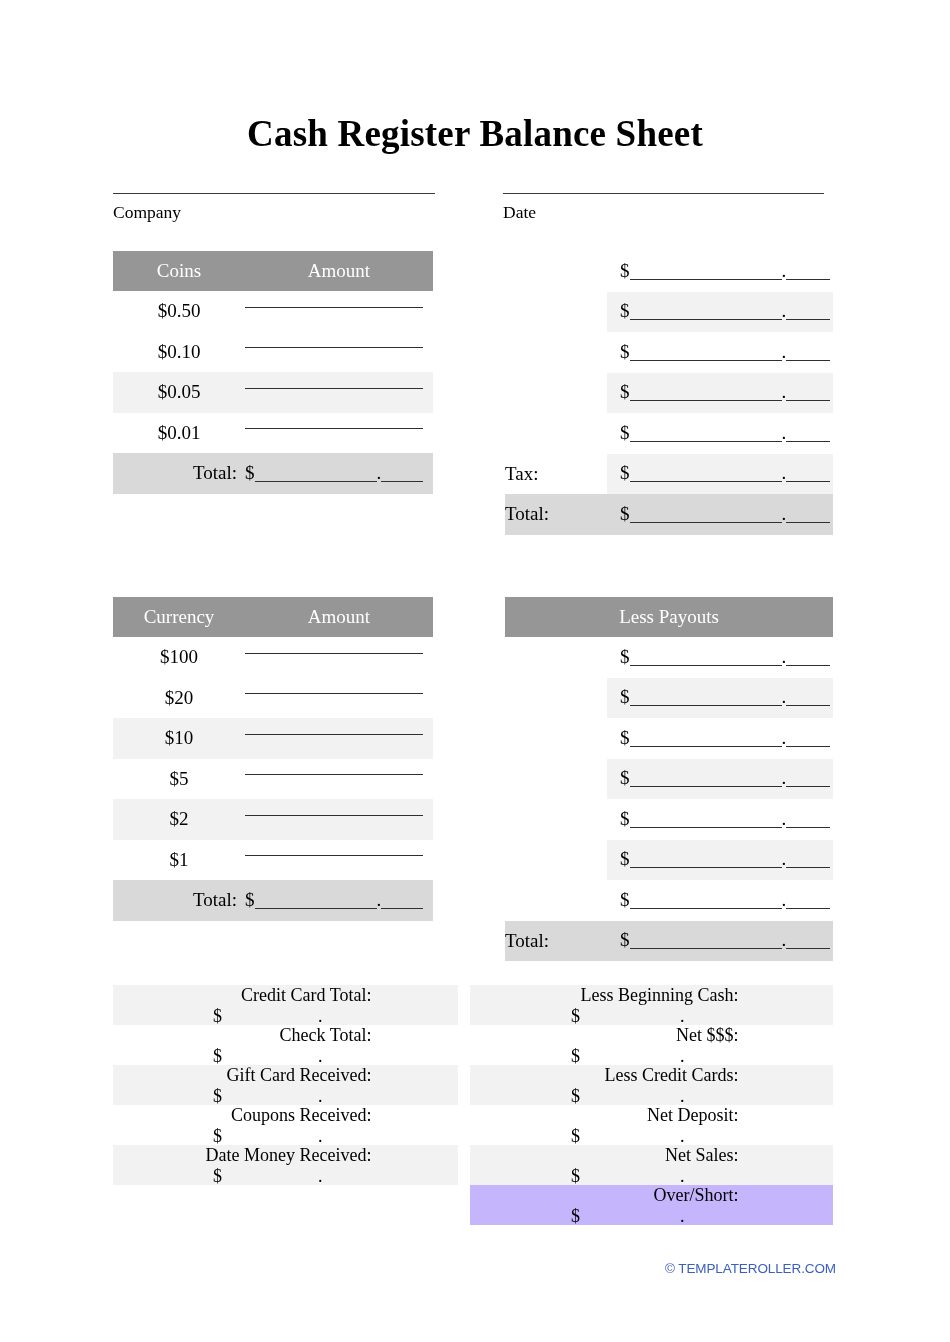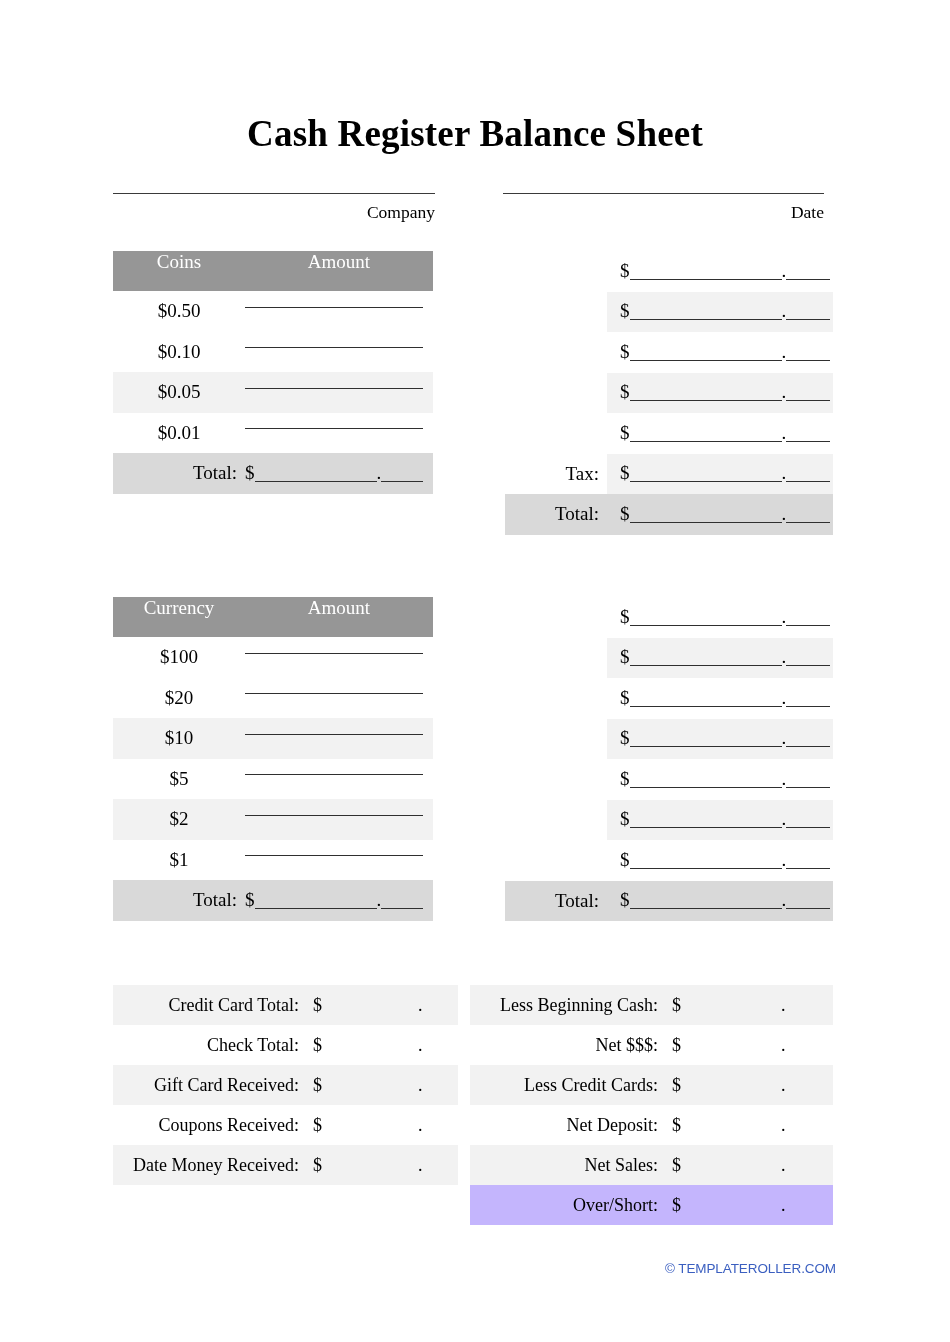--- a/index.html
+++ b/index.html
@@ -38,38 +38,38 @@
   .field-block {
     position: absolute;
     top: 193px;
   }
   .field-block .rule {
     border-top: 1.4px solid #3a3a3a;
     width: 100%;
     height: 0;
   }
   .field-block .caption {
-    text-align: right;
+    text-align: left;
     font-size: 17.5px;
     margin-top: 8px;
   }
   #company-block { left: 113px; width: 322px; }
   #date-block    { left: 503px; width: 321px; }
 
   
   .tbl {
     position: absolute;
     box-sizing: border-box;
   }
   .tbl-head {
     background: #969696;
     color: #ffffff;
     height: 40px;
     display: flex;
-    align-items: flex-start;
+    align-items: center;
     font-size: 19px;
   }
   .row {
     height: 40.5px;
     display: flex;
     align-items: center;
     position: relative;
     box-sizing: border-box;
   }
   .row.alt { background: #f2f2f2; }
@@ -133,21 +133,20 @@
     left: 505px;
     width: 328px;
   }
   #sales-table   { top: 251px; }
   #payouts-table { top: 597px; }
 
   .right-tbl .tbl-head { justify-content: center; }
 
   .right-tbl .row .rlabel {
     width: 102px;
-    text-align: right;
     font-size: 19px;
     padding-right: 8px;
     box-sizing: border-box;
     flex: none;
   }
   .right-tbl .row .rmoney {
     width: 226px;
     flex: none;
     box-sizing: border-box;
     height: 40.5px;
@@ -167,20 +166,21 @@
   
   .sum {
     position: absolute;
     box-sizing: border-box;
   }
   .sum .srow {
     height: 40px;
     display: flex;
     align-items: center;
     box-sizing: border-box;
+    flex-direction: column;
   }
   .sum .srow.alt   { background: #f2f2f2; }
   .sum .srow.dark  { background: #c4b5fd; }
   .sum .slabel {
     text-align: right;
     font-size: 18px;
     padding-right: 14px;
     box-sizing: border-box;
     flex: none;
   }
@@ -404,20 +404,21 @@
       <div class="money">
         <span class="dollar">$</span>
         <span class="seg long"></span>
         <span class="dot">.</span>
         <span class="seg short"></span>
       </div>
     </div>
   </div>
 
   <div class="tbl right-tbl" id="payouts-table">
+    <div class="tbl-head">Less Payouts</div>
 
     <div class="row blank">
       <div class="rlabel"></div>
       <div class="rmoney">
         <div class="money">
           <span class="dollar">$</span>
           <span class="seg long"></span>
           <span class="dot">.</span>
           <span class="seg short"></span>
         </div>

